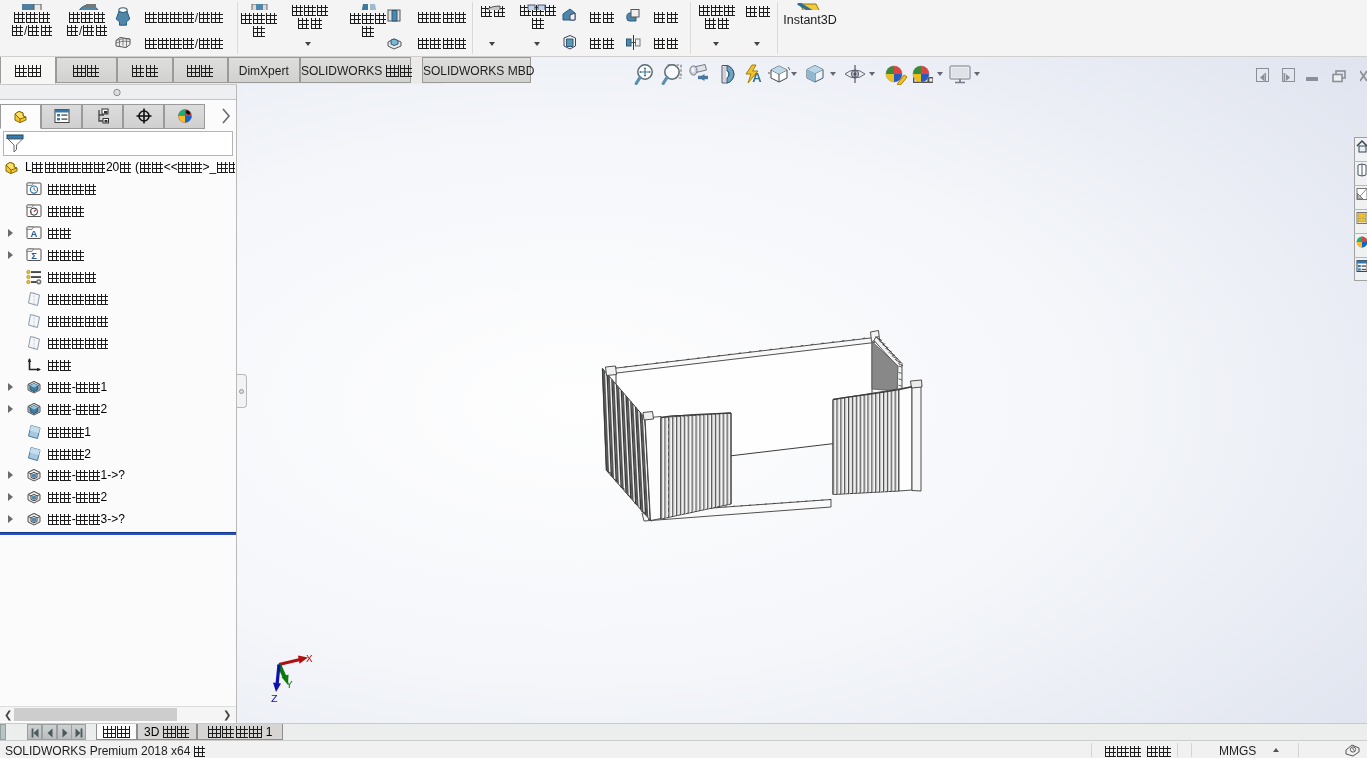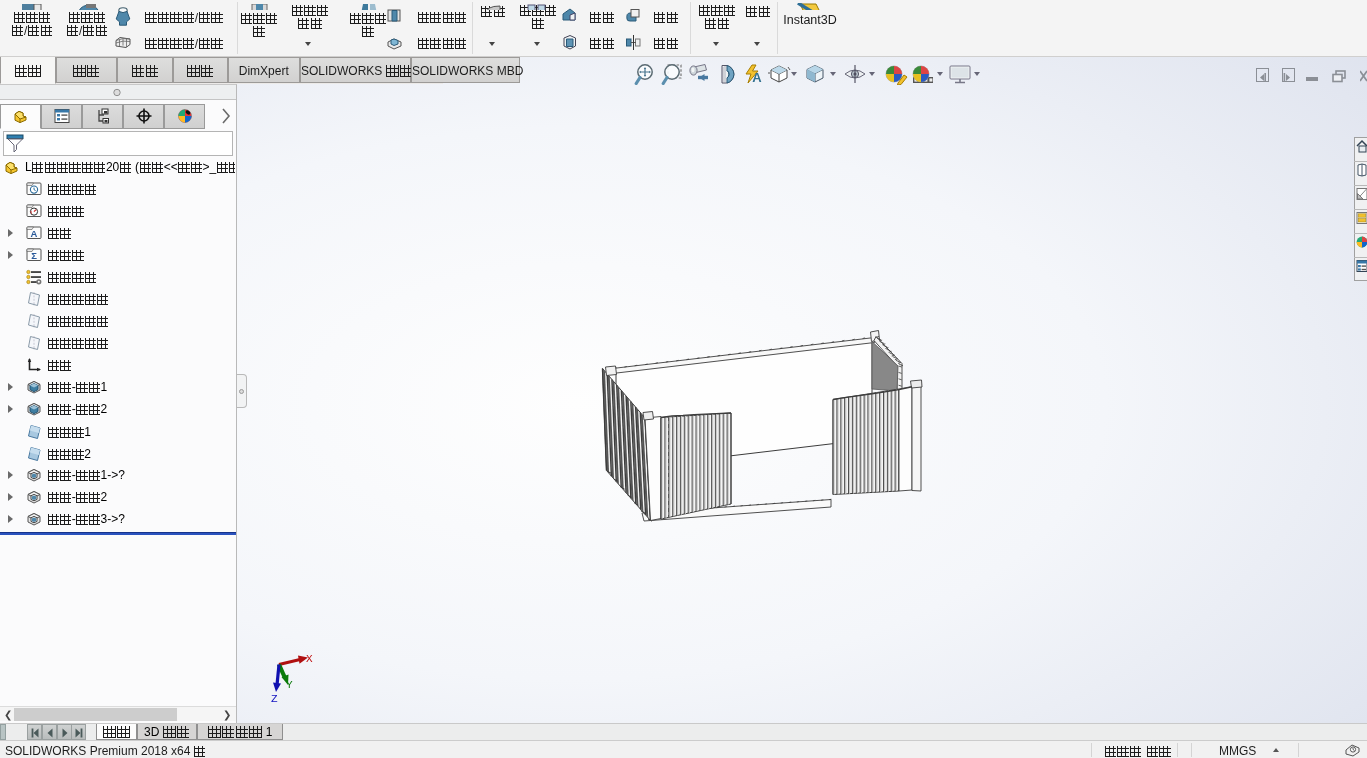--- a/index.html
+++ b/index.html
@@ -391,21 +391,21 @@
           <path d="M6 8.5 L8 8.5 M9 8.5 L11 8.5" stroke="#555"></path>
         </svg></div>
     </div>
 <div class="abs tabrow">
       <div class="tab act" style="left:0px;width:55.5px"><i class="g" style="width:12.5px;height:12.5px;"></i><i class="g" style="width:12.5px;height:12.5px;"></i></div>
       <div class="tab" style="left:55.5px;width:61.5px"><i class="g" style="width:12.5px;height:12.5px;"></i><i class="g" style="width:12.5px;height:12.5px;"></i></div>
       <div class="tab" style="left:117px;width:56px"><i class="g" style="width:12.5px;height:12.5px;"></i><i class="g" style="width:12.5px;height:12.5px;"></i></div>
       <div class="tab" style="left:173px;width:54.5px"><i class="g" style="width:12.5px;height:12.5px;"></i><i class="g" style="width:12.5px;height:12.5px;"></i></div>
       <div class="tab" style="left:227.5px;width:72.5px"><span class="lt">DimXpert</span></div>
       <div class="tab" style="left:300px;width:111px"><span class="lt">SOLIDWORKS </span><i class="g" style="width:12.5px;height:12.5px;"></i><i class="g" style="width:12.5px;height:12.5px;"></i></div>
-      <div class="tab" style="left:411px;width:109px"><span class="lt">SOLIDWORKS MBD</span></div>
+      <div class="tab" style="left:422px;width:109px"><span class="lt">SOLIDWORKS MBD</span></div>
     </div>
 <div class="abs lpanel">
       <div class="ptop"><svg width="236" height="15">
           <circle cx="117" cy="7.5" r="3.2" fill="#dcdcdc" stroke="#8f8f8f"></circle>
         </svg></div>
       <div class="ptab act" style="left:0px">
         <div style="margin:3px 0 0 11px"><svg width="17" height="15" viewBox="0 0 17 15">
             <path d="M3 6 L7 3.4 L11 5 L11 8 L14 9 L14 12 L8 14.6 L3 12.2 Z" fill="#f5c52c" stroke="#8a6a00"></path>
             <path d="M7 3.4 L11 5 L11 8 L14 9 L8 11 L3 6 Z" fill="#fde06a" stroke="#8a6a00"></path>
             <path d="M8 11 L8 14.6" stroke="#8a6a00"></path>

